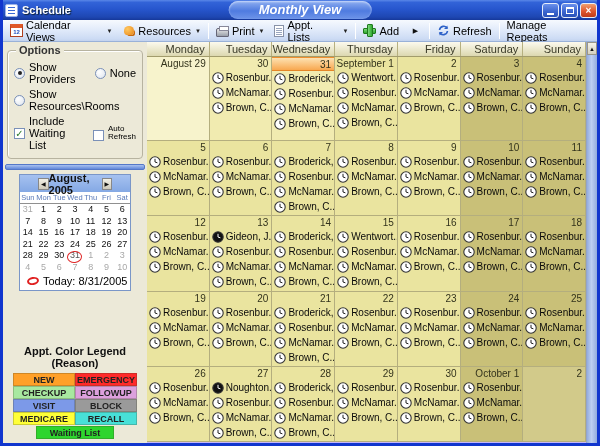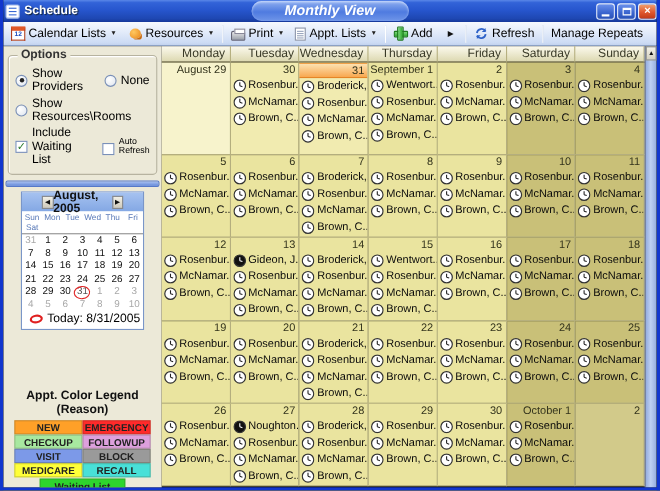--- a/index.html
+++ b/index.html
@@ -1,18 +1,18 @@
 <!DOCTYPE html>
 <html><head>
 <meta charset="utf-8">
 <style>
   * { margin:0; padding:0; box-sizing:border-box; }
   html,body { width:600px; height:446px; }
   body { font-family:"Liberation Sans","DejaVu Sans",sans-serif; font-size:11px; }
-  .window { width:600px; height:446px; position:relative; background:#000000; overflow:hidden;
+  .window { width:600px; height:446px; position:relative; background:#c4b5fd; overflow:hidden;
             border-left:3px solid #1136CE; border-right:3px solid #1136CE; border-bottom:3px solid #1136CE; }
 
   
   .titlebar { height:20px; margin:-0px -3px 0 -3px; position:relative;
     background:linear-gradient(180deg,#5A87E8 0%,#3263D8 12%,#2756CE 45%,#1E47B2 85%,#16389A 100%);
     display:flex; align-items:center; color:#fff; padding:0 3px; }
   .app-icon { width:13px; height:13px; background:#fff; border:1px solid #9CB4E8; border-radius:2px; margin:0 4px 0 2px; position:relative; }
   .app-icon::before { content:""; position:absolute; left:2px; top:2px; width:7px; height:1.5px; background:#3A6AD4; box-shadow:0 3px 0 #3A6AD4, 0 6px 0 #3A6AD4; }
   .title-text { font-weight:bold; font-size:11px; text-shadow:1px 1px 1px #123; }
   .view-badge { position:absolute; left:50%; top:1px; transform:translateX(-50%);
@@ -63,21 +63,21 @@
   .auto-refresh { margin-left:10px; display:flex; align-items:flex-end; }
   .auto-refresh .opt-label { font-size:8px; line-height:8px; }
   .sep-strip { height:6px; margin:5px 2px 3px; border-radius:2px;
     background:linear-gradient(180deg,#A9C1F0,#6288DA); border:1px solid #5578C8; }
 
   
   .minical { width:112px; margin:4px 0 0 16px; background:#fff; border:1px solid #7A96C8; }
   .mc-header { height:17px; background:linear-gradient(180deg,#A6C2F0,#84A8E4); display:flex; align-items:center; justify-content:space-between; padding:0 18px; }
   .mc-title { font-weight:bold; font-size:11px; color:#111; }
   .mc-arrow { width:13px; height:12px; background:linear-gradient(180deg,#F2F0E6,#CFCaba); border:1px solid #888; font-size:6px; display:flex; align-items:center; justify-content:center; color:#111; }
-  .mc-daynames { display:grid; grid-template-columns:repeat(6,1fr); font-size:7.5px; color:#5A7AB8; text-align:center; border-bottom:1px solid #909090; padding:1px 0; }
+  .mc-daynames { display:grid; grid-template-columns:repeat(7,1fr); font-size:7.5px; color:#5A7AB8; text-align:center; border-bottom:1px solid #909090; padding:1px 0; }
   .mc-grid { display:grid; grid-template-columns:repeat(7,1fr); }
   .mc-day { height:11.5px; font-size:9px; text-align:center; color:#111; line-height:11.5px; }
   .mc-day.muted { color:#A8A8A8; }
   .mc-day.circled { position:relative; color:#555; }
   .mc-day.circled::after { content:""; position:absolute; left:0px; top:0.5px; width:13px; height:10px; border:1.6px solid #E02828; border-radius:50%; transform:rotate(-6deg); }
   .mc-today { display:flex; align-items:center; gap:4px; padding:2px 0 3px 7px; font-weight:normal; font-size:11px; color:#000; }
   .red-oval { width:12px; height:8px; border:2px solid #E02020; border-radius:50%; flex:none; transform:rotate(-10deg); }
 
   
   .legend-box { margin:52px 4px 0; padding-top:2px; }
@@ -125,21 +125,21 @@
         </div>
       <div class="win-btn close">
           <span>×</span>
         </div>
     </div>
   </div>
 
   <div class="toolbar" id="toolbar">
       <div class="tb-btn">
         <span class="icn icn-calviews">12</span>
-        <span>Calendar Lists</span>
+        <span>Calendar Views</span>
         <span class="dd-arrow">▼</span>
       </div>
       <div class="tb-btn">
         <span class="icn icn-resources"></span>
         <span>Resources</span>
         <span class="dd-arrow">▼</span>
       </div>
       <div class="tb-sep"></div>
       <div class="tb-btn">
         <span class="icn icn-print"></span>

